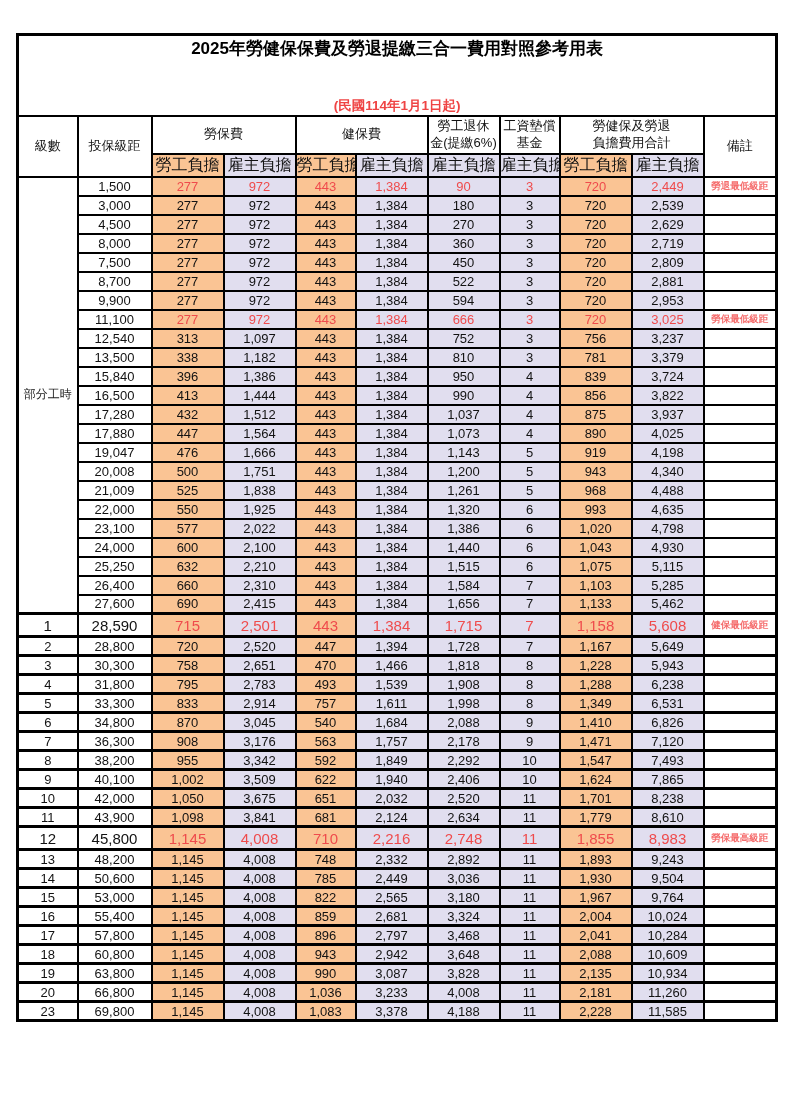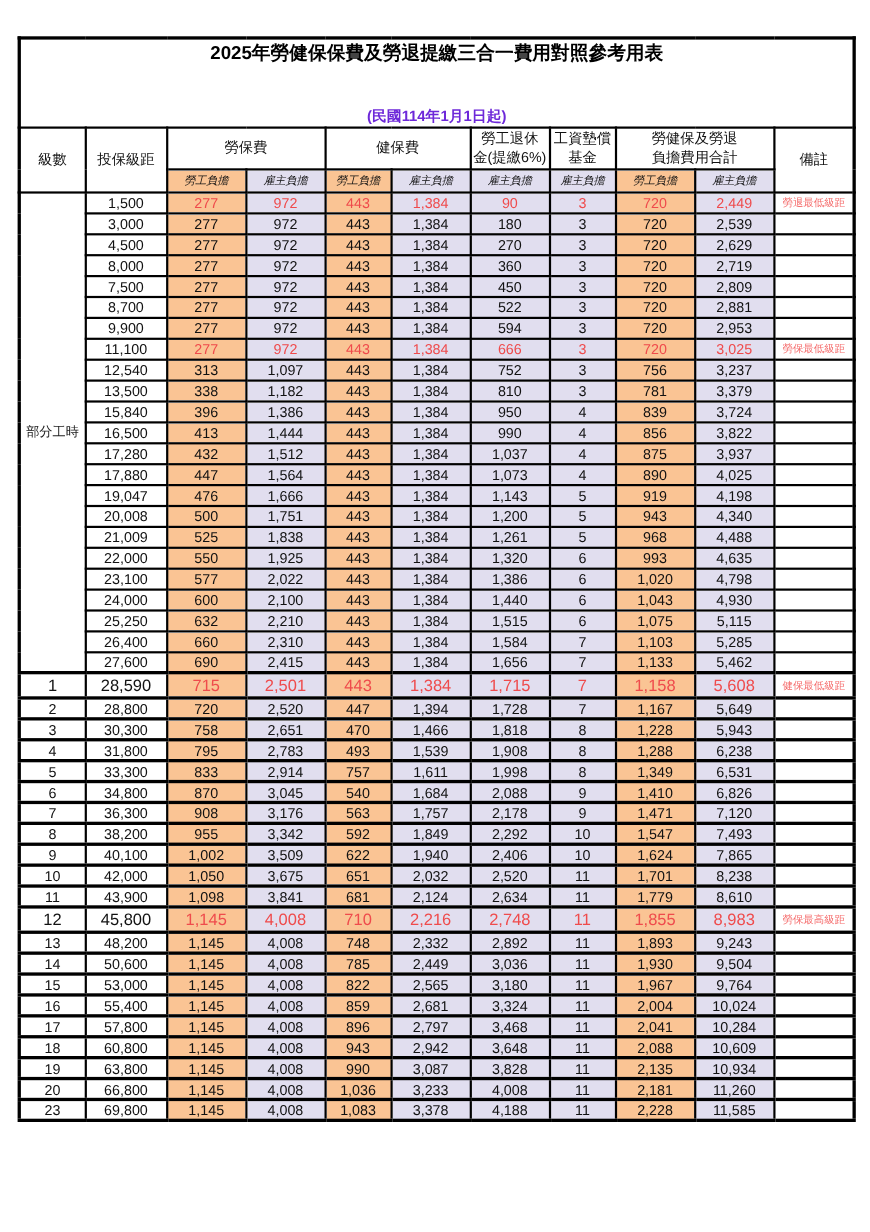--- a/index.html
+++ b/index.html
@@ -2,31 +2,31 @@
 <html style="--emp: #FAC494; --er: #E1DEEF; --red: #EF4B4C; --remark: #F56B6B;"><head>
 <meta charset="utf-8">
 <style>
   html,body{margin:0;padding:0;}
   body{width:791px;height:1120px;background:#fff;font-family:"Liberation Sans","DejaVu Sans",sans-serif;overflow:hidden;}
   .sheet{position:relative;width:791px;height:968px;background:#fff;padding-left:36px;}
   table{position:absolute;left:16px;top:33px;width:759px;border-collapse:collapse;table-layout:fixed;border:3px solid #000;}
   th,td{border:2px solid #000;text-align:center;vertical-align:middle;padding:0;overflow:hidden;white-space:nowrap;color:#121212;}
   .title-cell{height:50px;background:#fff;}
   .title-main{font-size:17px;font-weight:bold;color:#000;line-height:1.55;}
-  .title-sub{font-size:13.5px;font-weight:bold;color:#6d28d9;line-height:1.2;margin-top:36px;}
+  .title-sub{font-size:13.5px;font-weight:bold;color:#ef4444;line-height:1.2;margin-top:36px;}
   .h1 th{height:36px;font-size:13px;font-weight:normal;background:#fff;line-height:1.3;}
-  .h2 th{height:19px;font-size:10px;font-weight:normal;font-style:italic;}
+  .h2 th{height:19px;font-size:16px;font-weight:normal;}
   .emp{background:var(--emp,#FAC494);}
   .er{background:var(--er,#E1DEEF);}
   tbody tr{height:19px;}
   tbody td{font-size:13px;}
   td.lv,td.br{background:#fff;}
   td.br{font-size:13px;}
   td.merged{font-size:12px;color:#222;padding:0 1px;}
-  td.rm{font-size:9.5px;font-weight:normal;color:var(--remark,#F56B6B);background:#fff;padding:0 1px;}
+  td.rm{font-size:9.5px;font-weight:bold;color:var(--remark,#F56B6B);background:#fff;padding:0 1px;}
   tr.hl td.val{color:var(--red,#EF4B4C);}
   tbody.sec2 td{border-top-width:3px;border-bottom-width:3px;}
   tr.big{height:23px;}
   tr.big td{font-size:15px;}
   tr.big td.rm{font-size:9.5px;}
 </style>
 </head>
 <body>
 
 <div class="sheet">

